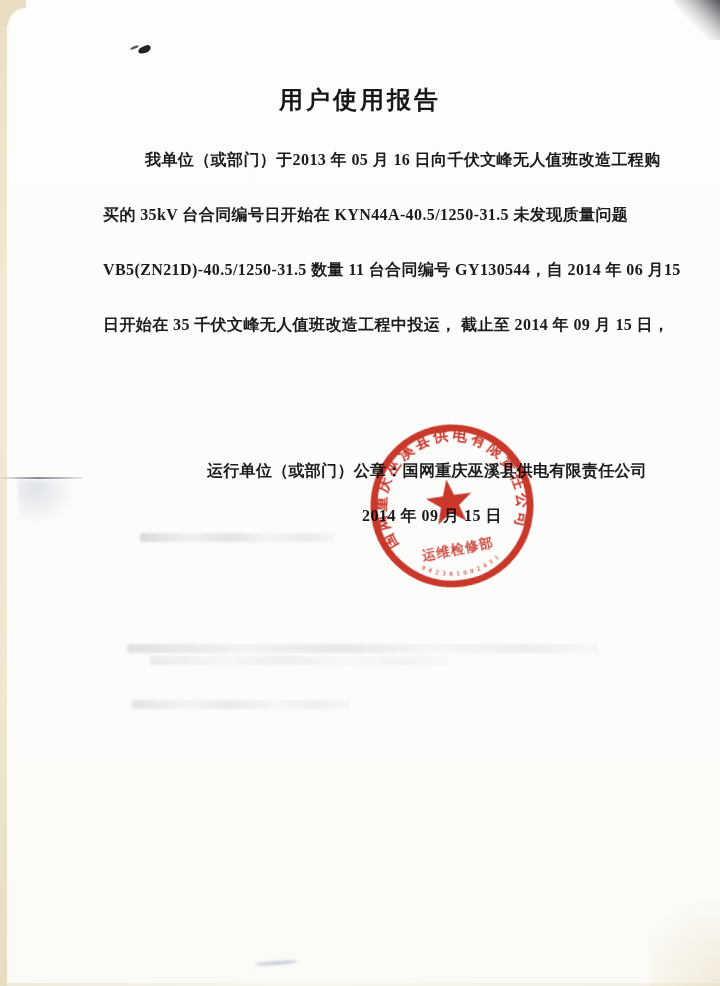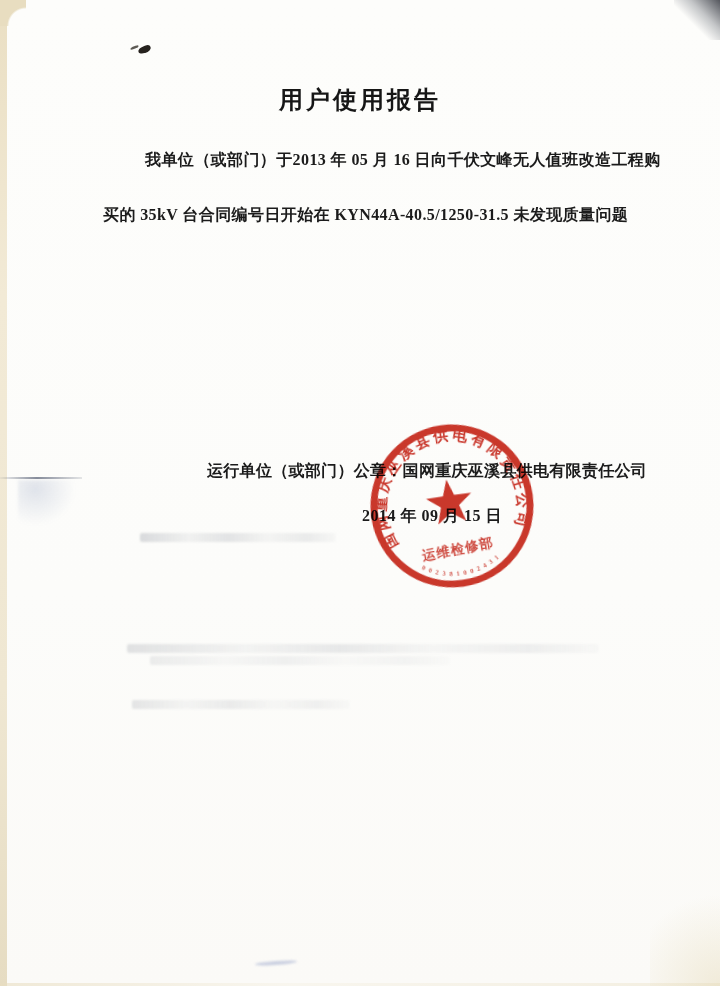--- a/index.html
+++ b/index.html
@@ -125,20 +125,22 @@
   <div class="ghost ghost-1"></div>
   <div class="ghost ghost-2"></div>
   <div class="ghost ghost-3"></div>
   <div class="ghost ghost-4"></div>
 
   <div class="title">用户使用报告</div>
 
   <div class="body-text">
       <div class="line indent"><span>我单位（或部门）于</span><span class="u">2013 年 05 月 16 日</span><span>向</span><span class="u">千伏文峰无人值班改造工程</span><span>购</span></div>
       <div class="line"><span>买的 </span><span class="u">35kV 台合同编号</span><span>日开始在 </span><span class="u">KYN44A-40.5/1250-31.5 </span><span>未发现质量问题</span></div>
+      <div class="line"><span class="u">VB5(ZN21D)-40.5/1250-31.5 </span><span>数量 </span><span class="u">11</span><span> 台合同编号 </span><span class="u">GY130544</span><span>，自 </span><span class="u">2014 年 06 月15</span></div>
+      <div class="line"><span>日开始在 </span><span class="u">35 千伏文峰无人值班改造工程</span><span>中投运， 截止至 </span><span class="u">2014 年 09 月 15 日</span><span>，</span></div>
     </div>
 
   <div class="signature">
     <span>运行单位（或部门）公章：</span><span>国网重庆巫溪县供电有限责任公司</span>
   </div>
 
   <div class="date-line">2014 年 09 月 15 日</div>
 
   <svg class="stamp" viewBox="0 0 170 170">
     <defs>

